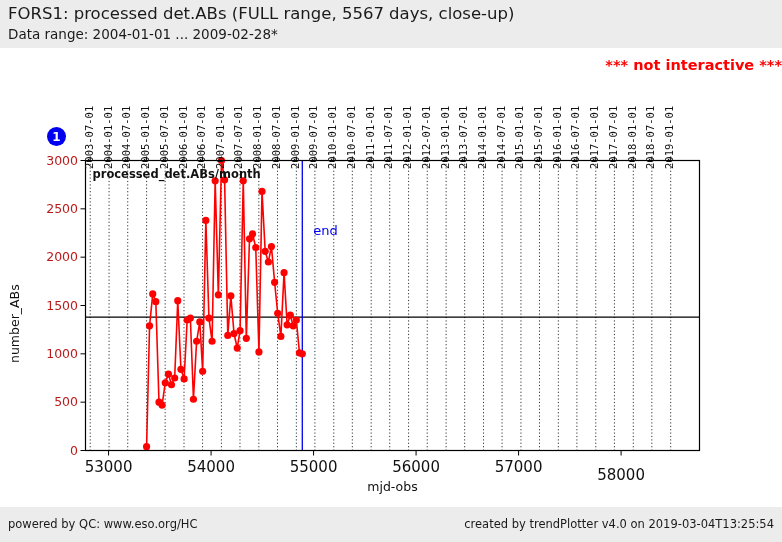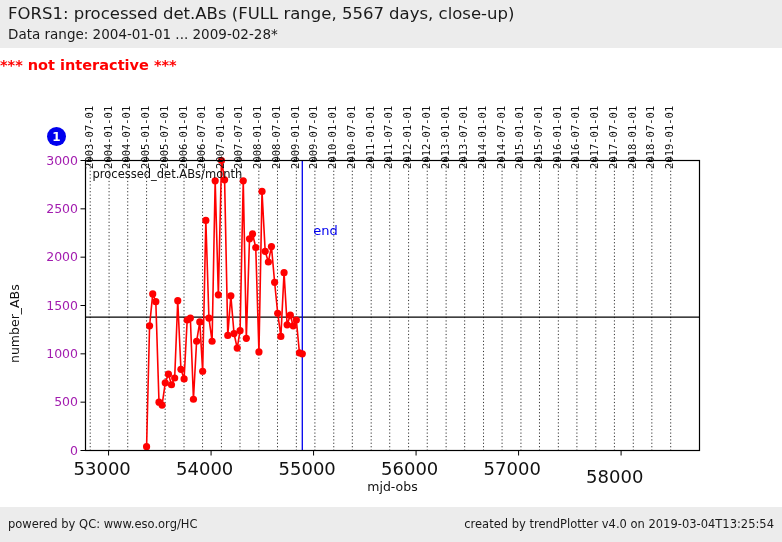--- a/index.html
+++ b/index.html
@@ -21,21 +21,21 @@
     position:absolute; left:8px; top:4px;
     font-size:16.5px; color:#1a1a1a; white-space:nowrap;
   }
   .hdr-sub {
     position:absolute; left:8px; top:26px;
     font-size:13.5px; color:#1a1a1a; white-space:nowrap;
   }
 
   .notice {
     position:absolute; left:0; top:57px; width:782px;
-    text-align:left; color:#ff0000; font-size:14.5px; font-weight:bold;
+    text-align:right; color:#ff0000; font-size:14.5px; font-weight:bold;
   }
 
   .badge {
     position:absolute; left:47px; top:127px;
     width:19px; height:19px; border-radius:50%;
     background:#0000ee; color:#ffffff;
     font-size:12px; font-weight:bold;
     display:flex; align-items:center; justify-content:center;
     box-sizing:border-box;
   }
@@ -57,37 +57,37 @@
   .xtoplabel {
     position:absolute;
     font-size:10.5px;
     font-family:"DejaVu Sans Mono", monospace;
     color:#111;
     white-space:nowrap;
     transform-origin:left bottom;
     transform:rotate(-90deg);
   }
   .ytick-label {
-    position:absolute; font-size:12.5px; color:#a21caf;
+    position:absolute; font-size:12.5px; color:#b91c1c;
     text-align:right; white-space:nowrap;
   }
   .xtick-label {
-    position:absolute; font-size:18px; color:#111;
-    text-align:left; white-space:nowrap;
+    position:absolute; font-size:15px; color:#111;
+    text-align:center; white-space:nowrap;
   }
   .axis-title-y {
     position:absolute; font-size:12.5px; color:#111; white-space:nowrap;
     transform-origin:left bottom; transform:rotate(-90deg);
   }
   .axis-title-x {
     position:absolute; font-size:12.5px; color:#111; white-space:nowrap;
     text-align:center;
   }
   .series-label {
-    position:absolute; font-size:11.5px; color:#111; white-space:nowrap;
+    position:absolute; font-size:11.5px; color:#111; white-space:nowrap;font-weight:bold;
   }
   .end-label {
     position:absolute; font-size:13px; color:#0000ee; white-space:nowrap;
   }
 </style>
 </head>
 <body>
 
 <div id="root">
 

